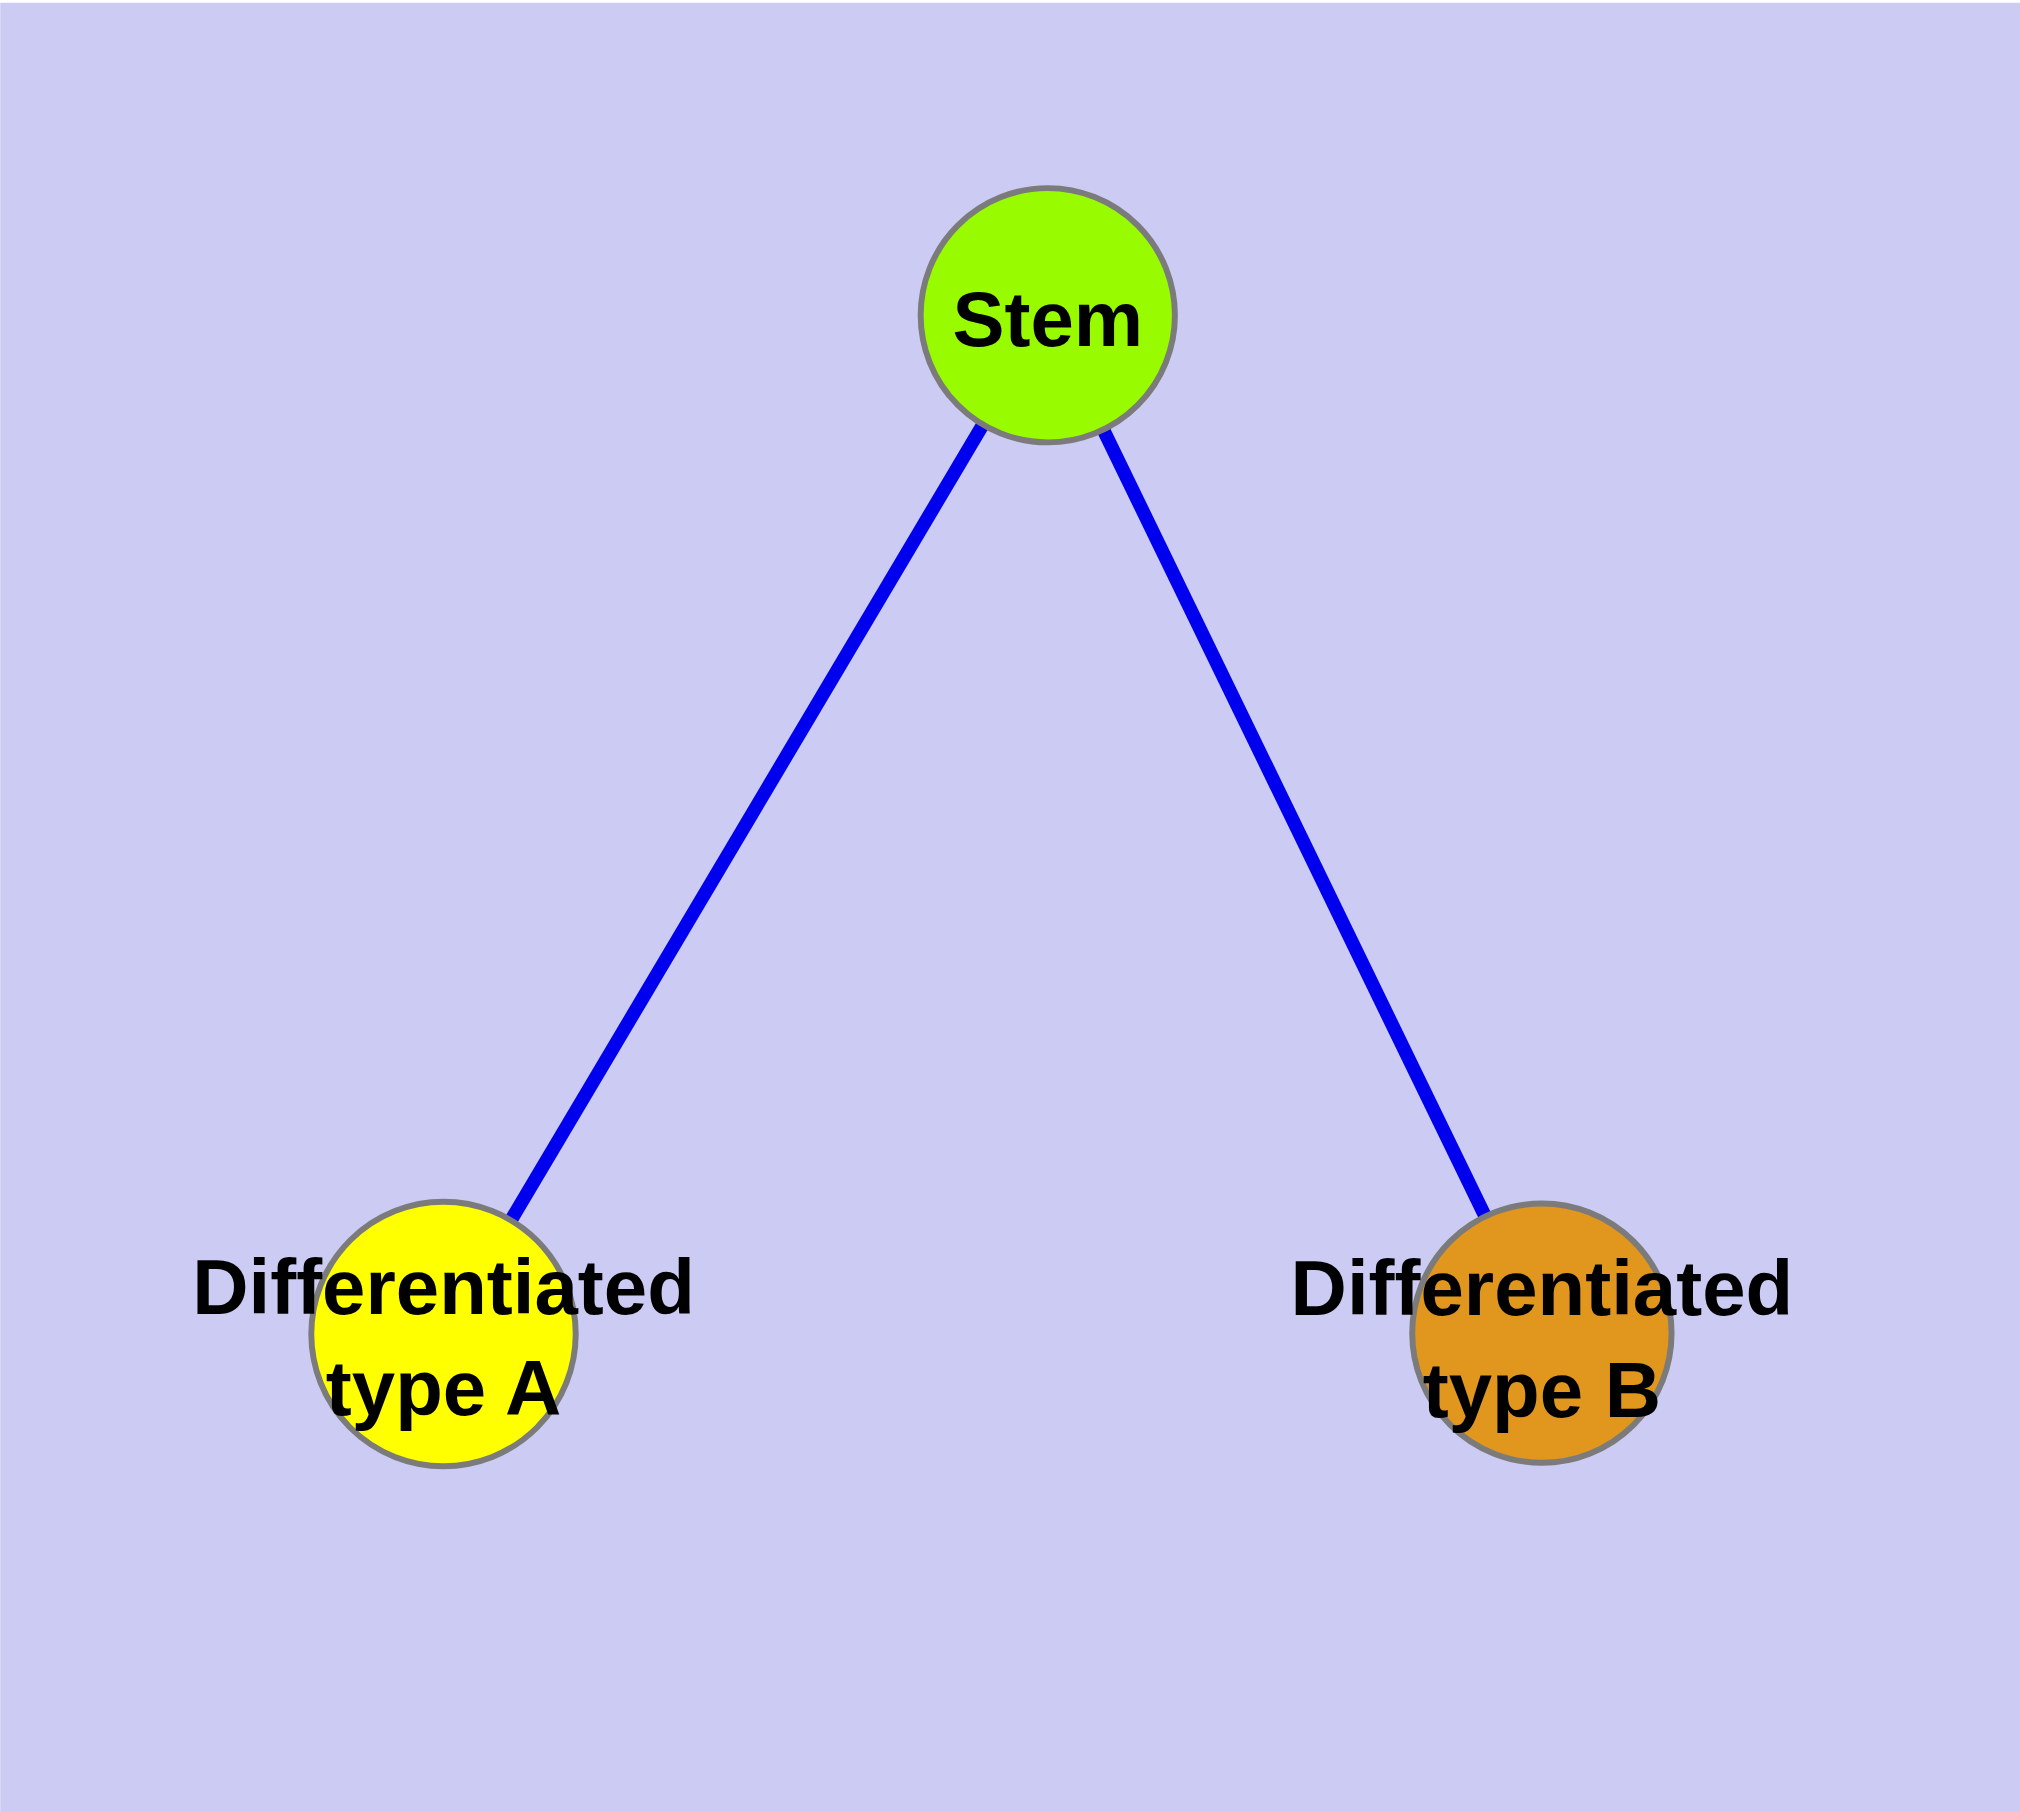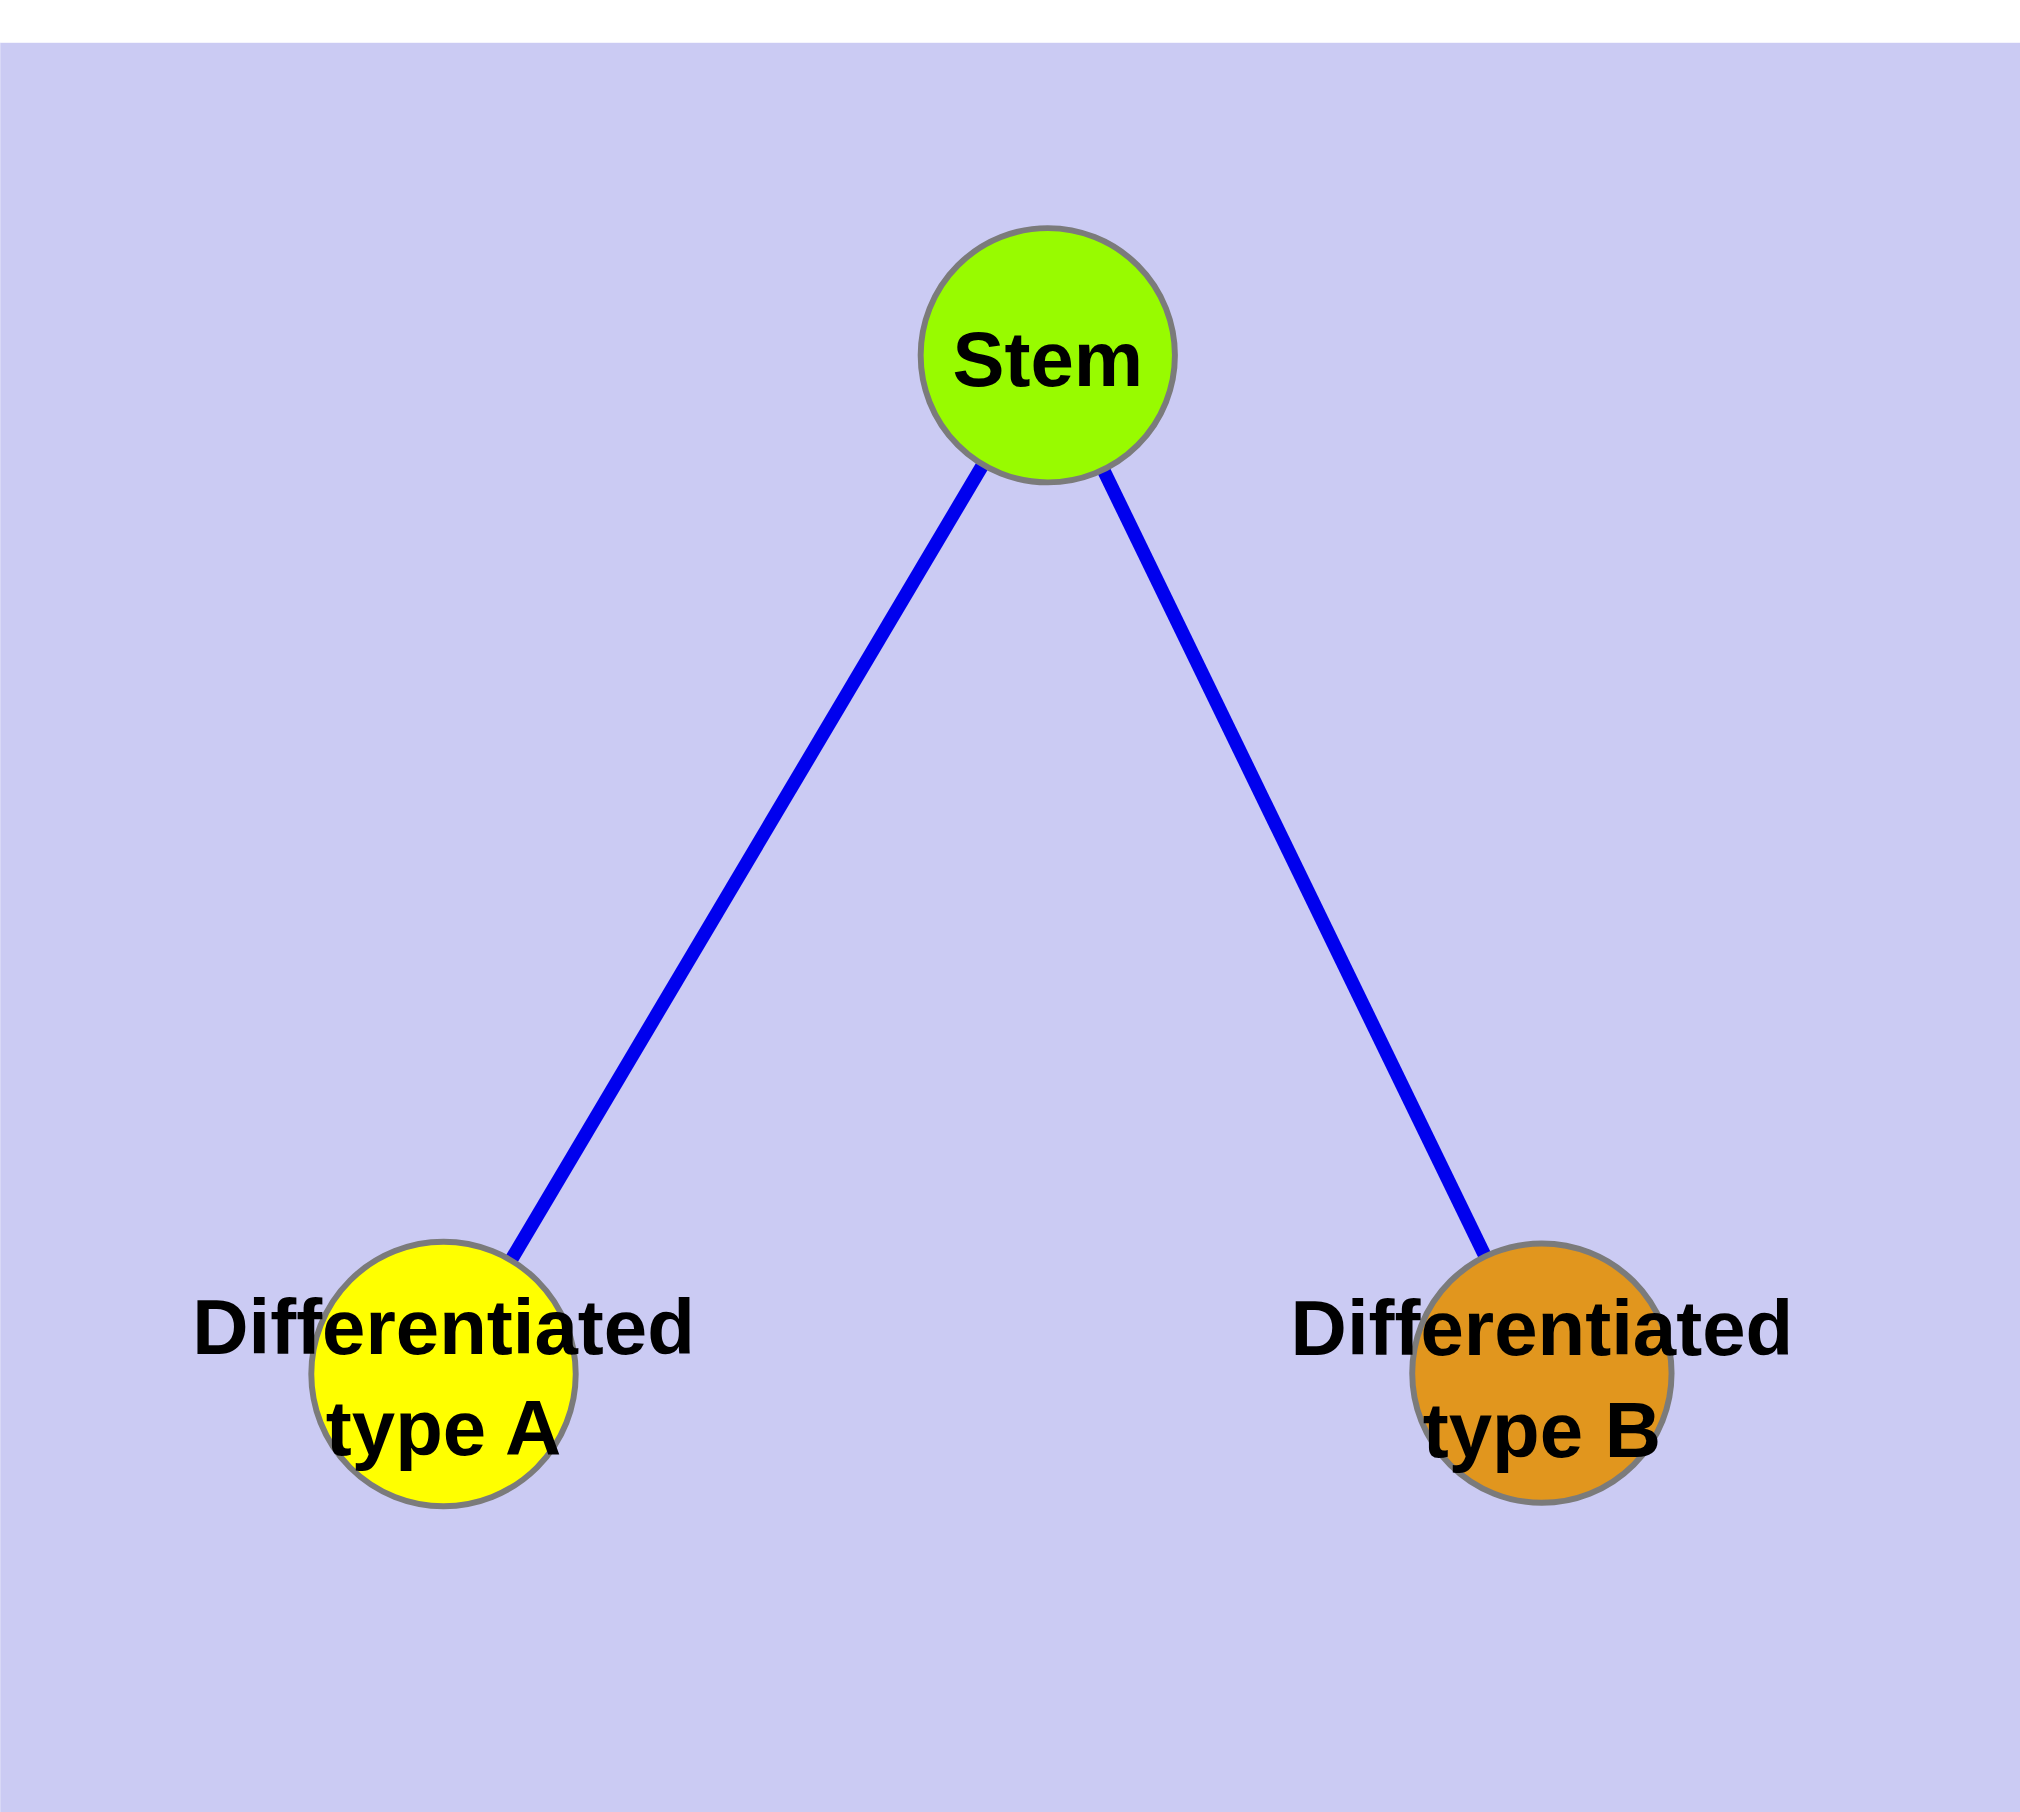--- a/index.html
+++ b/index.html
@@ -8,21 +8,20 @@
     width: 2021px;
     height: 1812px;
     overflow: hidden;
     background: #ffffff;
     font-family: "Liberation Sans", sans-serif;
   }
   .stage {
     position: relative;
     width: 2021px;
     height: 1708px;
-    margin-top: 40px;
   }
   svg.diagram {
     display: block;
     width: 2021px;
     height: 1812px;
   }
   .edge {
     stroke-width: 16;
     stroke-linecap: butt;
     fill: none;

